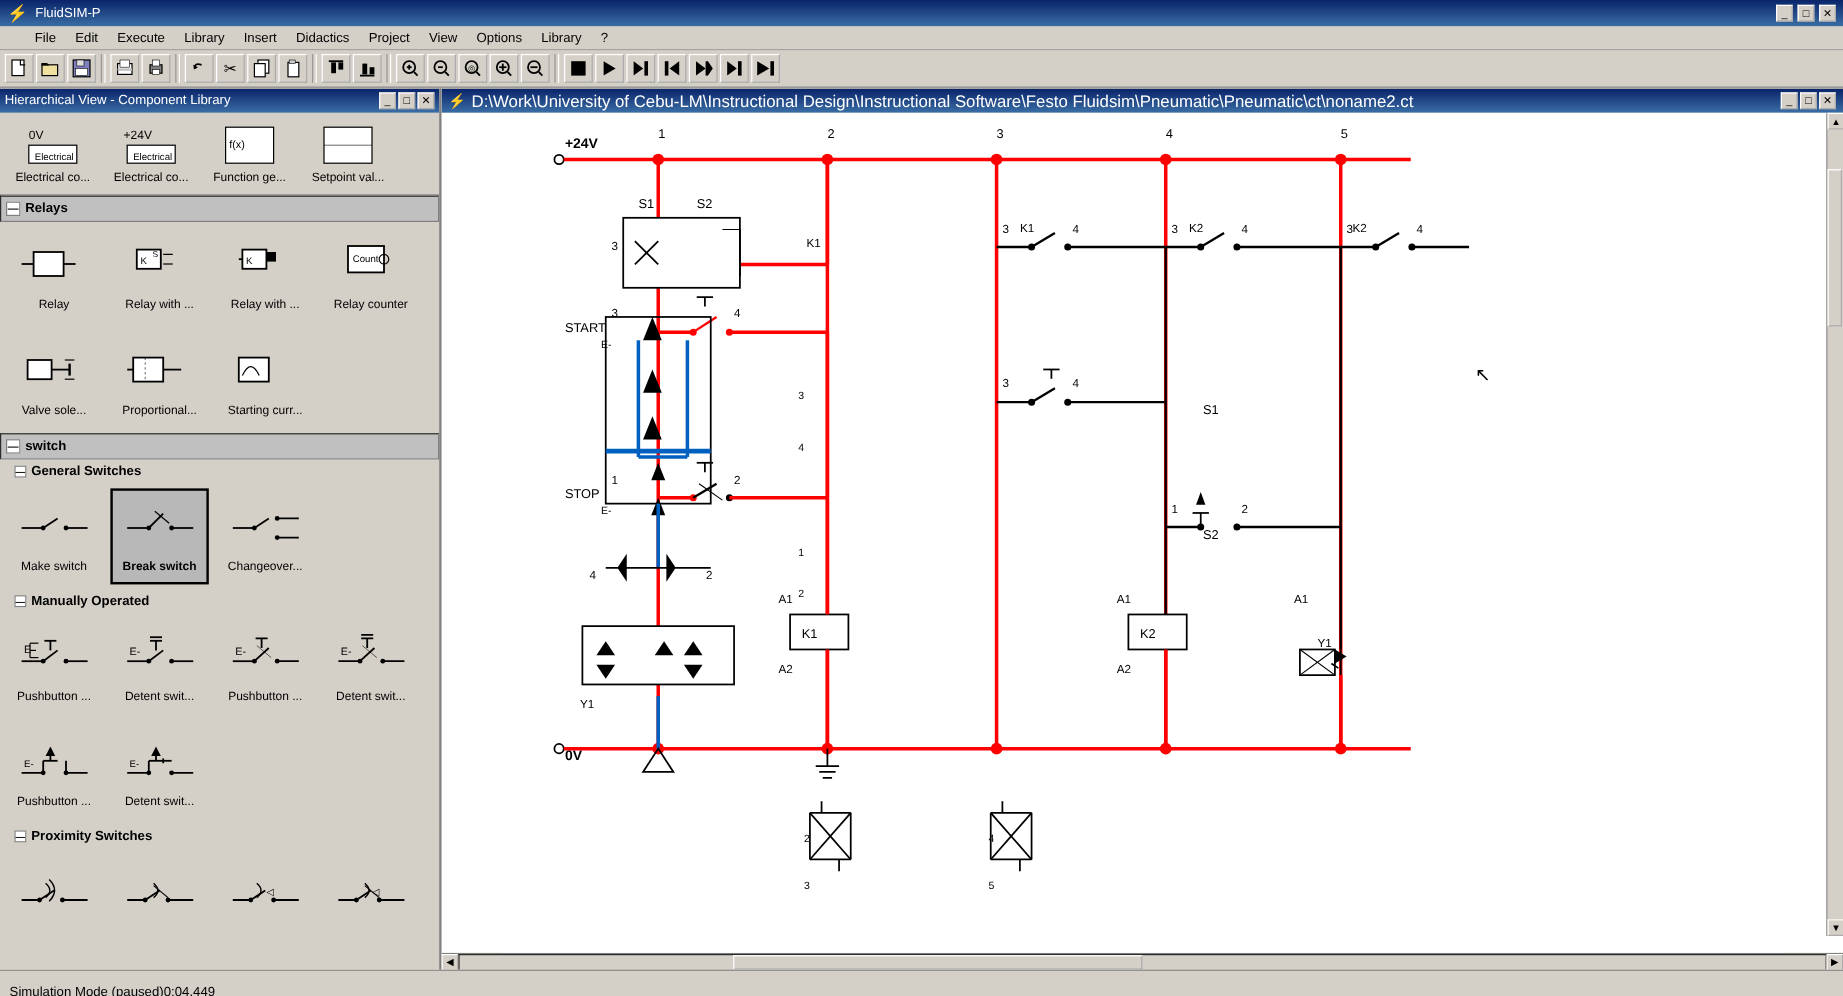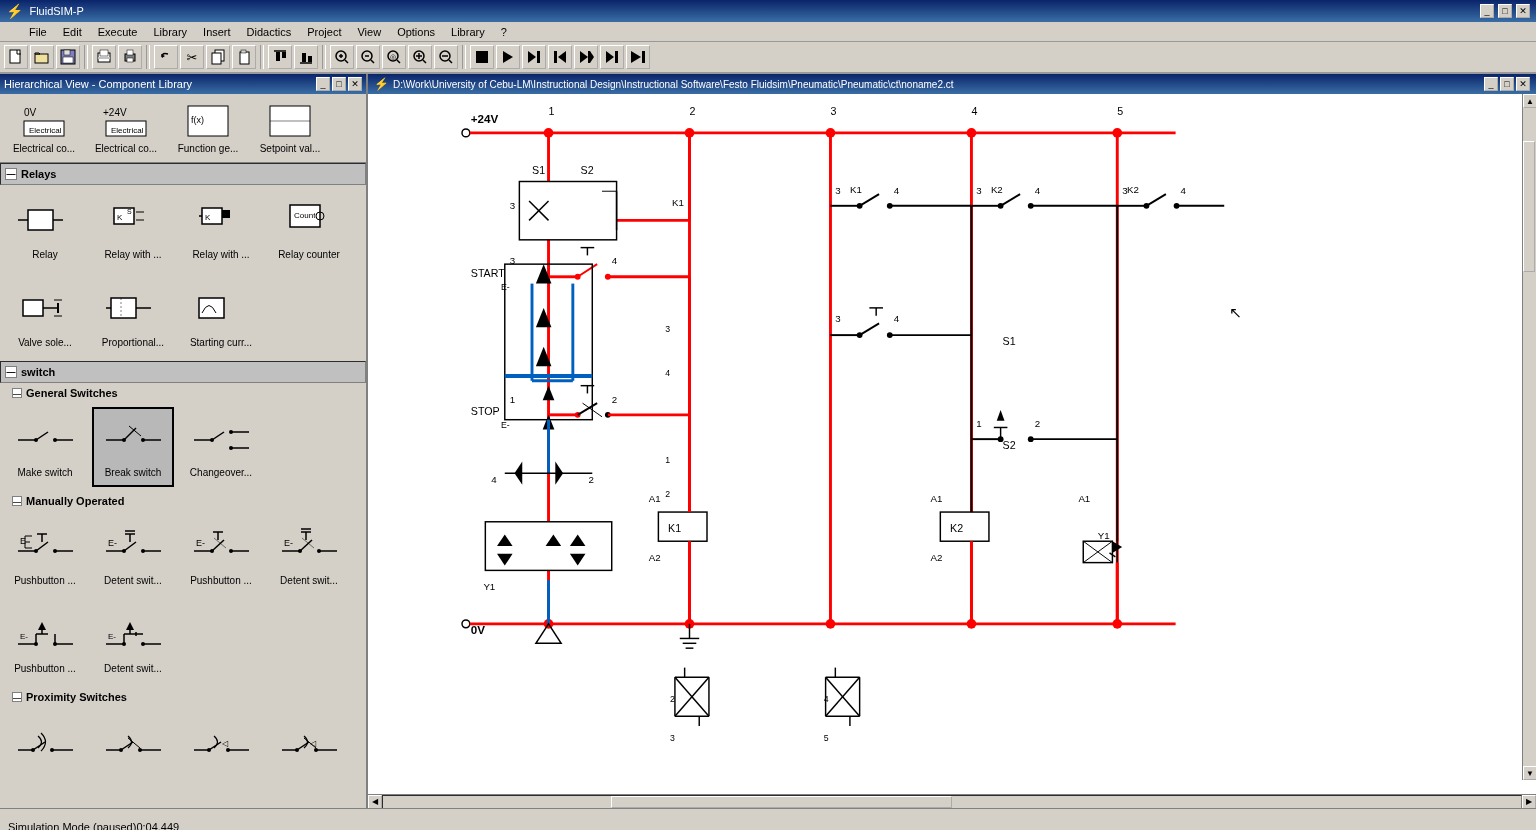--- a/index.html
+++ b/index.html
@@ -149,21 +149,21 @@
       height: 80px;
       background: #d4d0c8;
       border: 1px solid transparent;
       display: flex;
       flex-direction: column;
       align-items: center;
       justify-content: center;
       cursor: pointer;
       padding: 4px;
     }
-    .component-item.selected { border: 2px solid #000; background: #c8c8c8; }
+    .component-item.selected { border: 2px solid #000; background: #c8c8c8; font-weight: bold; }
     .component-icon {
       width: 60px; height: 50px;
       display: flex; align-items: center; justify-content: center;
       margin-bottom: 2px;
     }
     .component-label {
       font-size: 10px;
       text-align: right;
       line-height: 1.2;
     }
@@ -798,21 +798,21 @@
         </div>
       </div>
 
     </div>
   </div>
 
   <div id="schematic-panel">
     <div id="schematic-title-bar">
       <div style="display:flex;align-items:center;gap:4px;">
         <span style="font-size:12px;">⚡</span>
-        <span style="font-size:10px;">D:\Work\University of Cebu-LM\Instructional Design\Instructional Software\Festo Fluidsim\Pneumatic\Pneumatic\ct\noname2.ct</span>
+        <span style="font-size:14px;">D:\Work\University of Cebu-LM\Instructional Design\Instructional Software\Festo Fluidsim\Pneumatic\Pneumatic\ct\noname2.ct</span>
       </div>
       <div class="scheme-controls">
         <span>_</span>
         <span>□</span>
         <span>✕</span>
       </div>
     </div>
 
     <div id="schematic-area">
 

